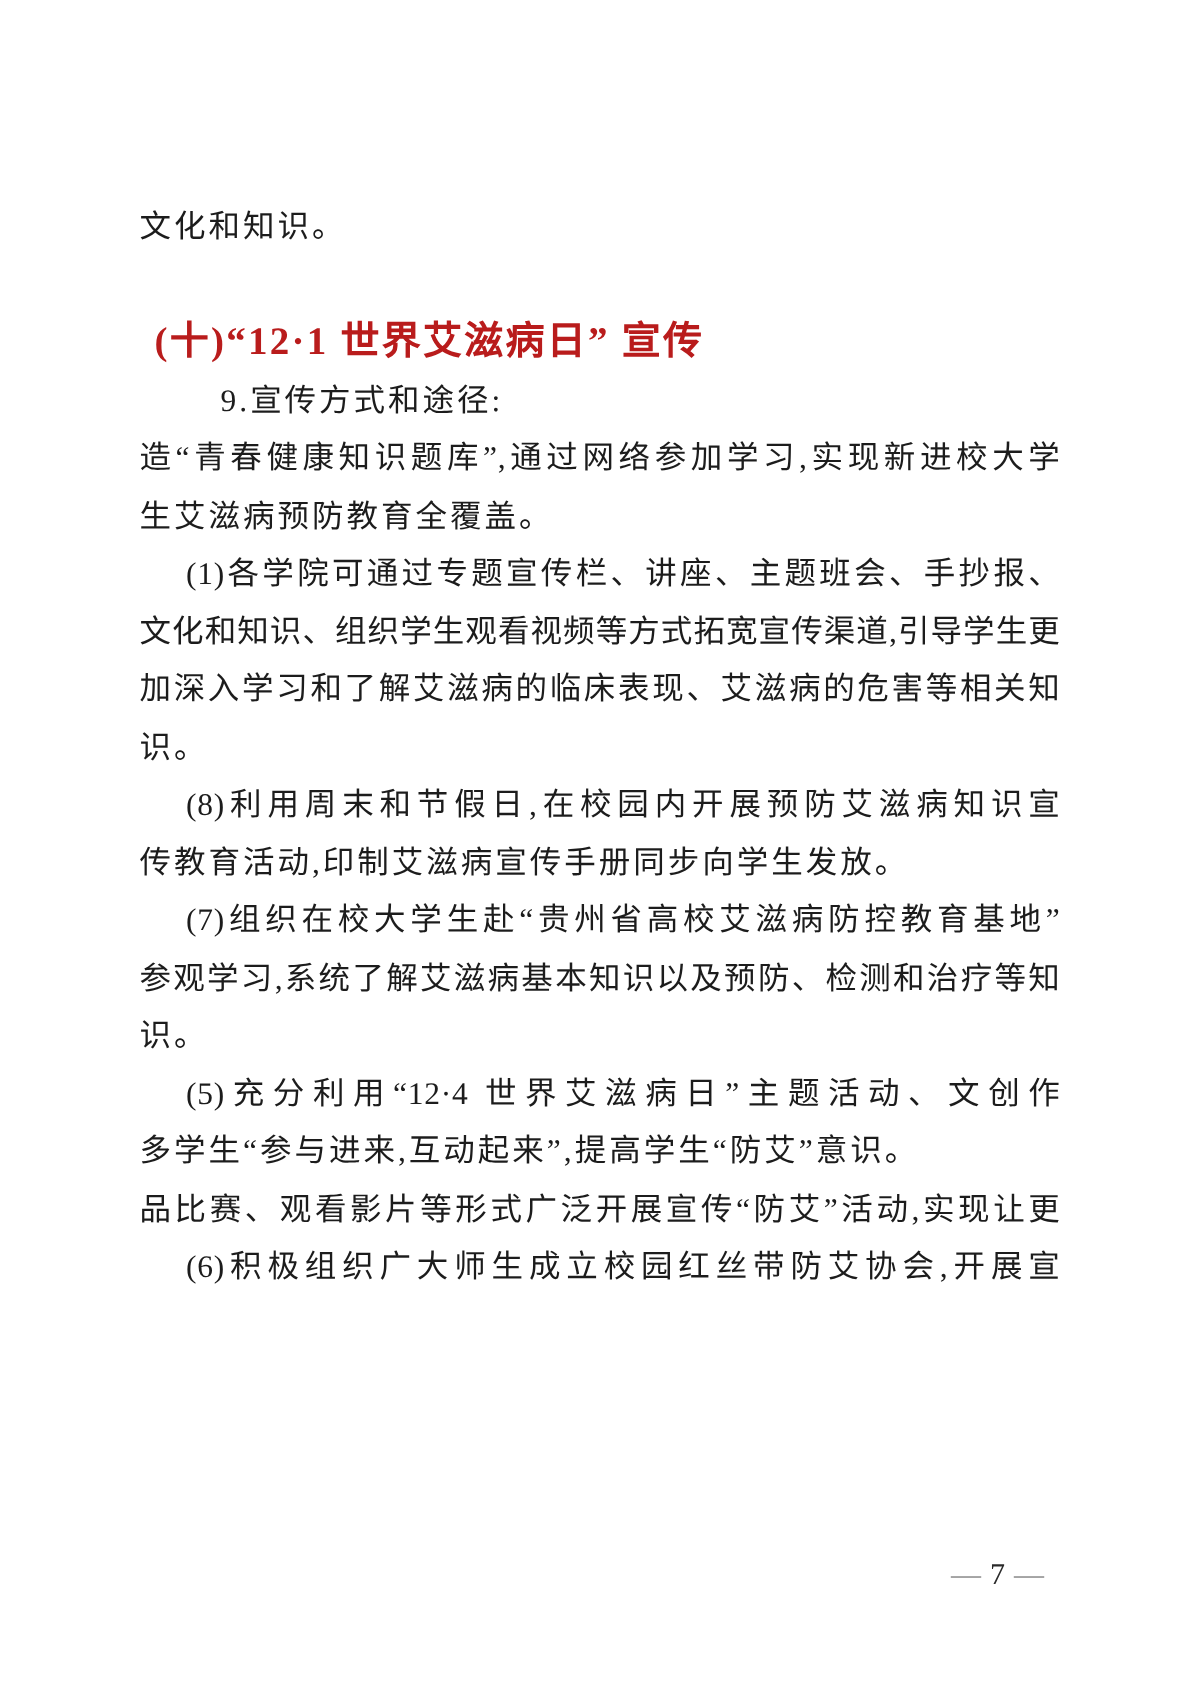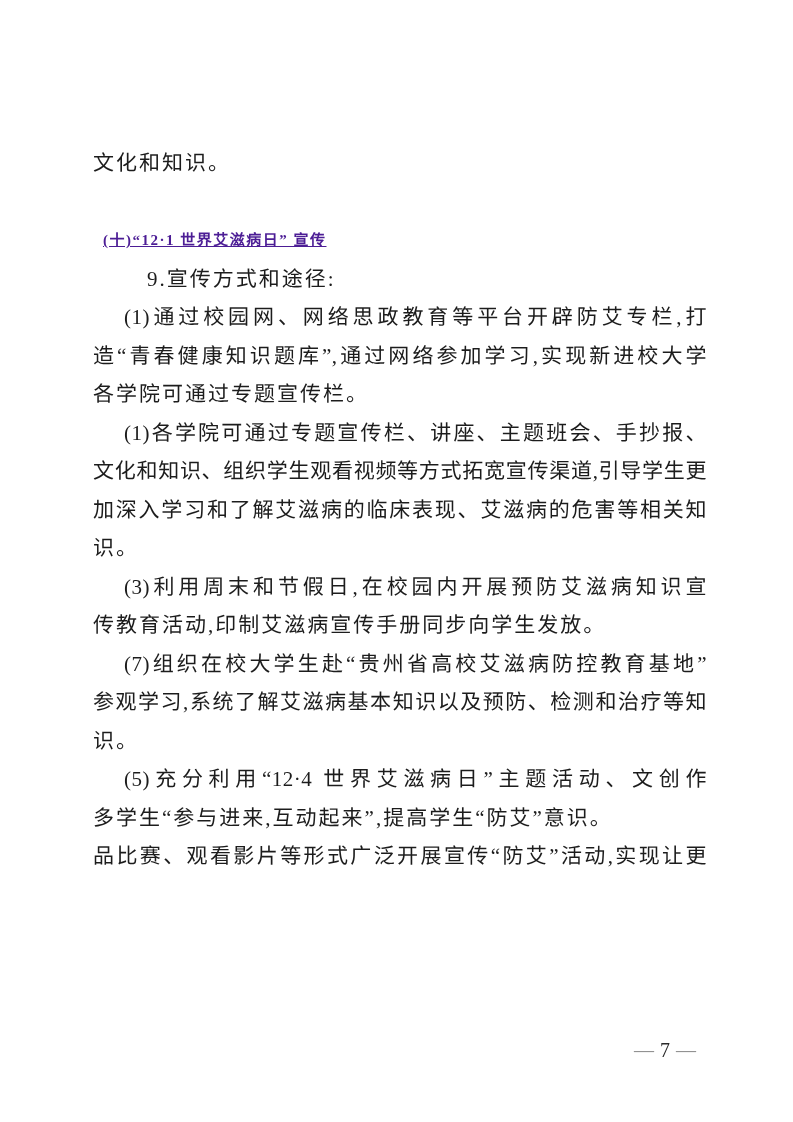--- a/index.html
+++ b/index.html
@@ -15,21 +15,21 @@
     color: #1c1c1c;
     overflow: hidden;
   }
   .page {
     position: absolute;
     inset: 0;
     background: #ffffff;
   }
   .content {
     position: absolute;
-    top: 144px;
+    top: 132px;
     left: 93px;
     width: 614px;
   }
   .line {
     font-size: 21px;
     line-height: 38.5px;
     min-height: 38.5px;
     text-align: left;
     letter-spacing: 2px;
   }
@@ -41,26 +41,25 @@
     letter-spacing: 0.5px;
     text-align: justify;
     text-align-last: justify;
     text-justify: inter-character;
   }
   .p-first {
     text-indent: 31px;
   }
   .heading {
     margin: 0;
-    font-size: 15px;
+    font-size: 26px;
     font-weight: 700;
     text-indent: 10px;
     letter-spacing: 1.5px;
-    color: #4c1d95;
-    text-decoration: underline;
+    color: #b91c1c;
   }
   .item {
     text-indent: 54px;
   }
   .page-number {
     position: absolute;
     top: 1038px;
     left: 628px;
     font-size: 20px;
     line-height: 24px;
@@ -84,35 +83,35 @@
     <div class="line">文化和知识。</div>
 
     <div class="blank-line"></div>
 
     <h2 class="line heading">(十)“12·1 世界艾滋病日” 宣传</h2>
 
 
     <div class="line item">9.宣传方式和途径:</div>
 
     <div id="paragraphs">
-        <div class="line full p-first">(1)通过校园网、网络思政教育等平台开辟防艾专栏,打</div>
         <div class="line full">造“青春健康知识题库”,通过网络参加学习,实现新进校大学</div>
-        <div class="line">各学院可通过专题宣传栏。</div>
+        <div class="line">生艾滋病预防教育全覆盖。</div>
         <div class="line full p-first">(1)各学院可通过专题宣传栏、讲座、主题班会、手抄报、</div>
         <div class="line full">文化和知识、组织学生观看视频等方式拓宽宣传渠道,引导学生更</div>
         <div class="line full">加深入学习和了解艾滋病的临床表现、艾滋病的危害等相关知</div>
         <div class="line">识。</div>
-        <div class="line full p-first">(3)利用周末和节假日,在校园内开展预防艾滋病知识宣</div>
+        <div class="line full p-first">(8)利用周末和节假日,在校园内开展预防艾滋病知识宣</div>
         <div class="line">传教育活动,印制艾滋病宣传手册同步向学生发放。</div>
         <div class="line full p-first">(7)组织在校大学生赴“贵州省高校艾滋病防控教育基地”</div>
         <div class="line full">参观学习,系统了解艾滋病基本知识以及预防、检测和治疗等知</div>
         <div class="line">识。</div>
         <div class="line full p-first">(5)充分利用“12·4 世界艾滋病日”主题活动、文创作</div>
         <div class="line">多学生“参与进来,互动起来”,提高学生“防艾”意识。</div>
         <div class="line full">品比赛、观看影片等形式广泛开展宣传“防艾”活动,实现让更</div>
+        <div class="line full p-first">(6)积极组织广大师生成立校园红丝带防艾协会,开展宣</div>
       </div>
 
   </div>
 
   <div class="page-number">
     <span class="dash">—</span><span class="num">7</span><span class="dash">—</span>
   </div>
 </div>
 
 </body></html>

